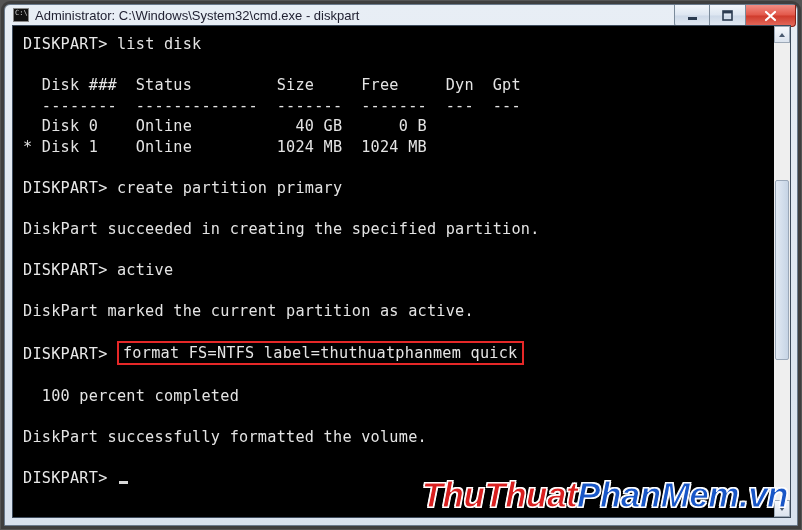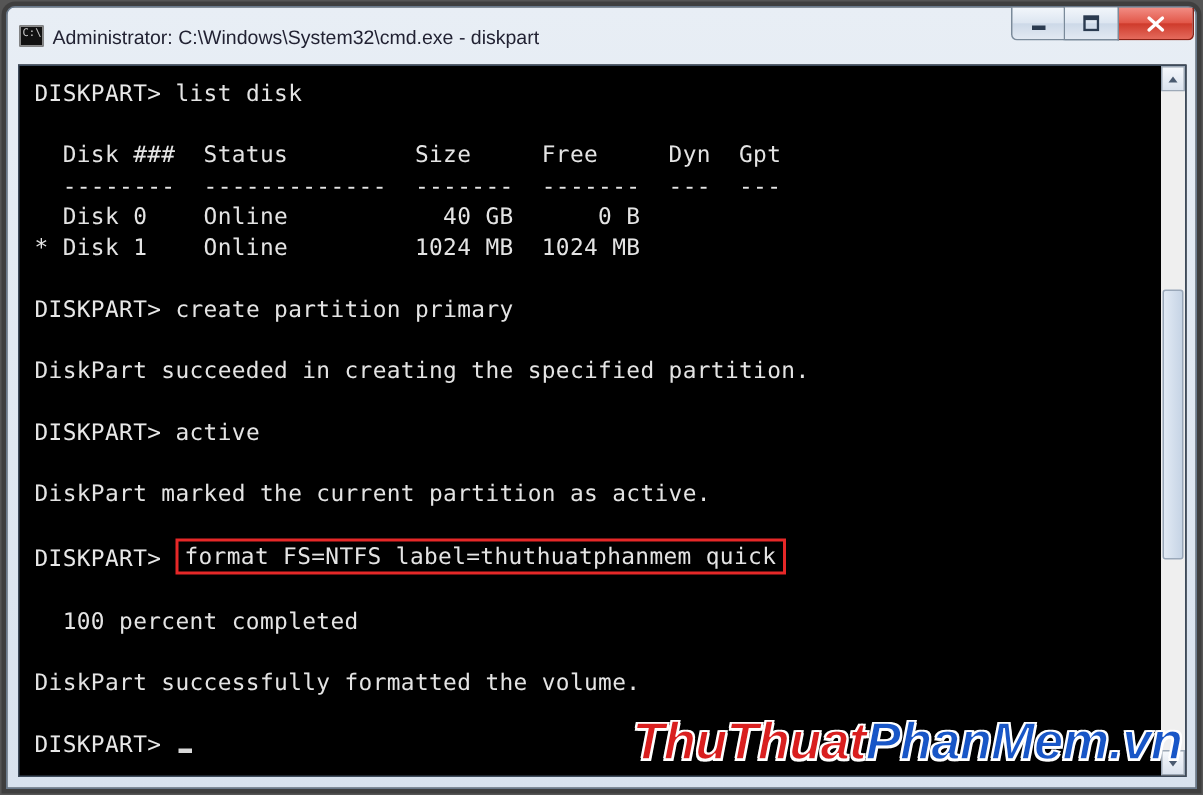--- a/index.html
+++ b/index.html
@@ -14,21 +14,21 @@
     position: absolute;
     left: 4px; top: 4px;
     width: 794px; height: 522px;
     background: linear-gradient(to bottom, #e8eef5 0%, #d8e2ee 100%);
     border: 1px solid #6a7a8c;
     border-radius: 6px 6px 0 0;
     box-shadow: 0 0 0 3px rgba(0,0,0,0.25);
     display: flex; flex-direction: column;
   }
   .titlebar {
-    height: 38px;
+    height: 20px;
     display: flex; align-items: center;
     padding: 0 0 0 8px;
     position: relative;
   }
   .title-icon {
     width: 16px; height: 14px;
     background: #111;
     border: 1px solid #888;
     margin-right: 6px;
     position: relative;

